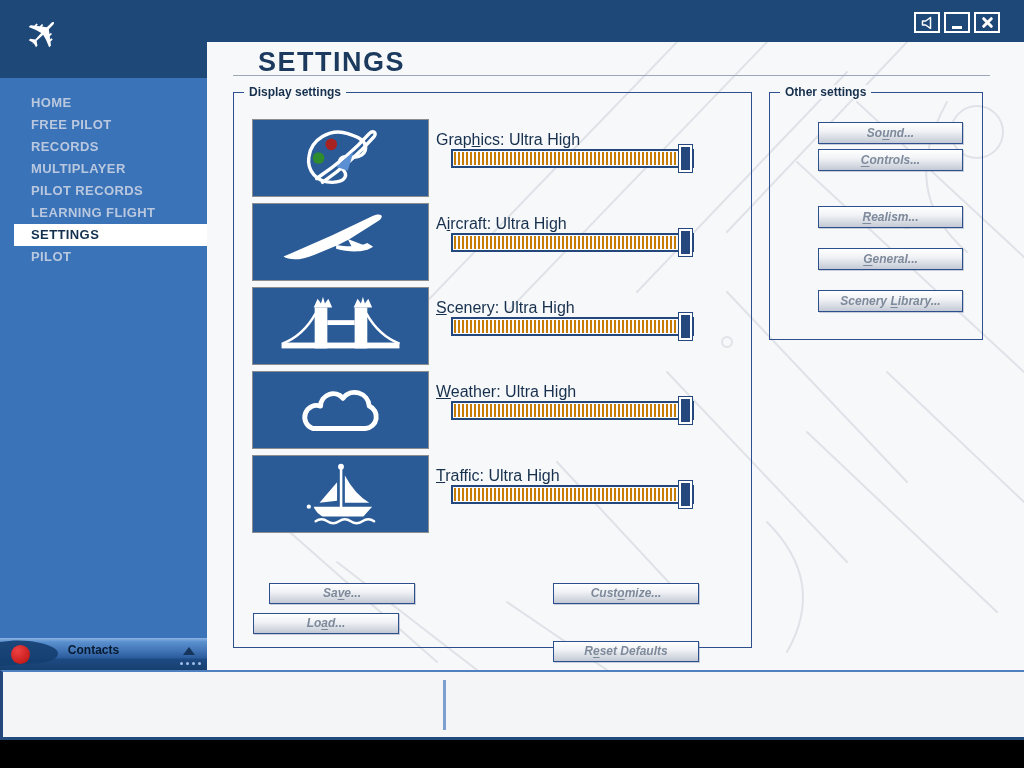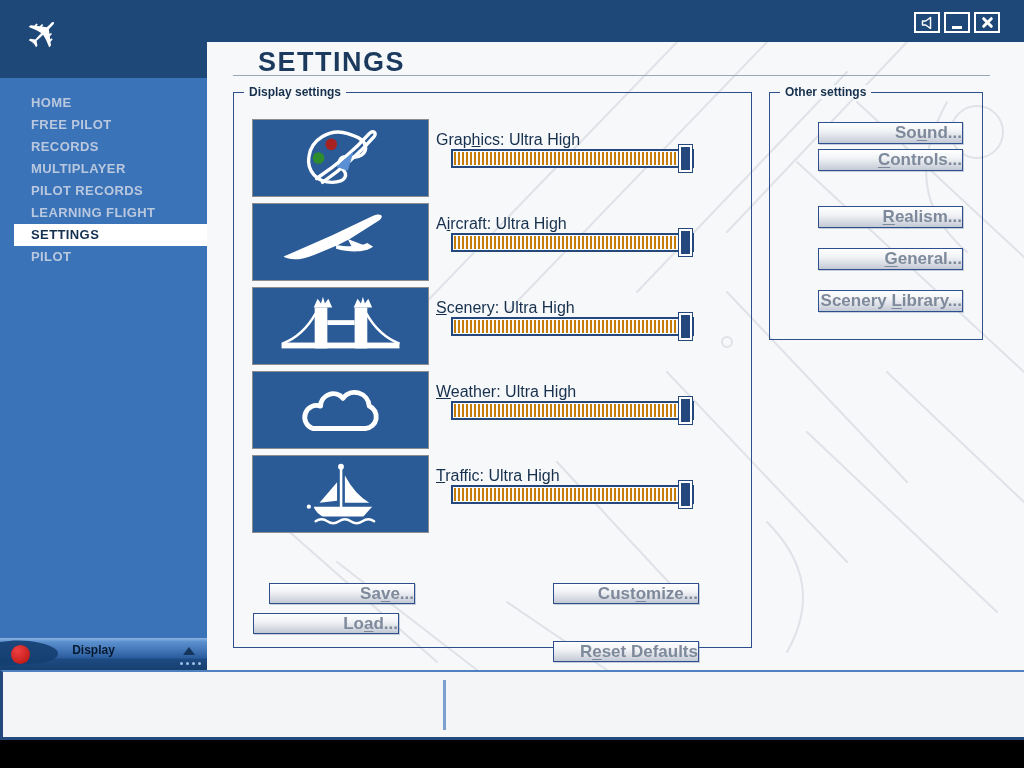--- a/index.html
+++ b/index.html
@@ -42,22 +42,22 @@
   .slider-label{position:absolute;left:202px;font-size:16px;color:#16304e;white-space:nowrap;}
   .slider{position:absolute;left:217px;width:239px;height:15px;border:2px solid #24487e;
           background:#fbfbfb;cursor:pointer;}
   .stripes{position:absolute;left:1px;top:1px;height:13px;width:100%;
            background:repeating-linear-gradient(to right,#c87c08 0 2px,#fbfbfb 2px 4px);}
   .thumb{position:absolute;right:0px;top:-6px;width:13px;height:27px;background:#24487e;
          border:2px solid #fff;outline:1px solid #24487e;box-sizing:border-box;cursor:grab;}
 
   .btn{position:absolute;box-sizing:border-box;border:1px solid #2d4f8e;
        background:linear-gradient(180deg,#ffffff 0%,#f1f3f6 40%,#d9dde4 72%,#c3c9d5 100%);
-       color:#7e8a9b;font-size:17px;font-weight:bold;text-align:right;
-       box-shadow:inset 0 1px 0 #fff,1px 1px 0 rgba(110,130,160,.35);cursor:pointer;}
+       color:#7e8a9b;font-size:12px;font-weight:bold;text-align:center;
+       box-shadow:inset 0 1px 0 #fff,1px 1px 0 rgba(110,130,160,.35);cursor:pointer;font-style:italic;}
   .btn u{text-underline-offset:2px;}
   .btn-row{height:21px;line-height:19px;width:146px;}
   .btn-other{height:22px;line-height:20px;width:145px;left:48px;}
 
   
   .contacts{position:absolute;left:0;top:638px;width:207px;height:32px;overflow:hidden;cursor:pointer;
             background:linear-gradient(180deg,#8db3e2 0%,#5b90cf 12%,#3c6fb0 45%,#2a5c9e 62%,#1d4a83 66%,#17406f 100%);}
   .contacts-label{position:absolute;left:0;right:20px;top:5px;text-align:center;
                   font-size:12px;font-weight:bold;color:#081a30;}
   .contacts-swoosh{position:absolute;left:0;top:0;}
@@ -246,21 +246,21 @@
       <div class="btn btn-other" style="top:197px">Scenery <u>L</u>ibrary...</div>
       <div class="btn btn-other" style="top:155px"><u>G</u>eneral...</div>
     </div>
   </div>
 
   <div class="contacts">
     <svg class="contacts-swoosh" width="80" height="32" viewBox="0 0 80 32">
       <path d="M0 4 C22 0 44 4 54 10 C62 15 58 23 40 25 L0 28 Z" fill="#143e70" opacity="0.9"></path>
     </svg>
     <div class="red-dot"></div>
-    <div class="contacts-label">Display</div>
+    <div class="contacts-label">Contacts</div>
     <div class="tri-up"></div>
     <div class="dots">
       <span></span>
         <span></span>
         <span></span>
         <span></span>
     </div>
   </div>
 
   <div class="bottom-strip">

